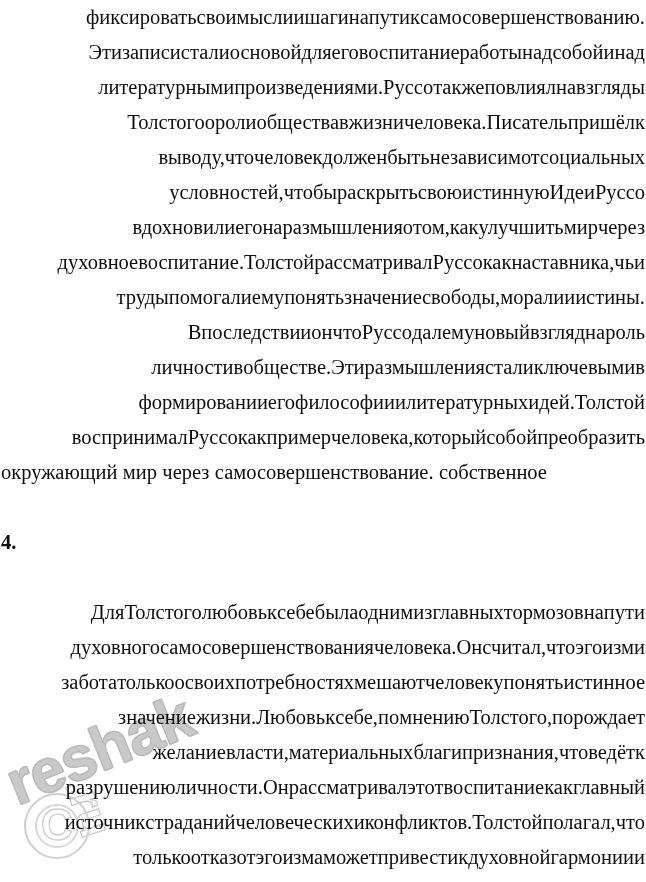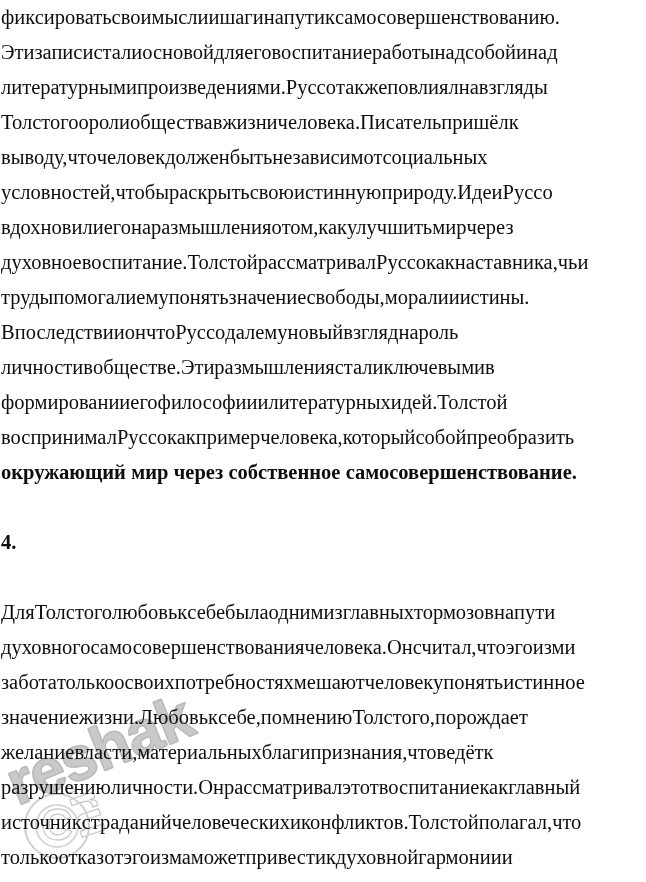--- a/index.html
+++ b/index.html
@@ -117,30 +117,29 @@
     height: 35px;
     line-height: 35px;
     font-size: 20.5px;
     white-space: nowrap;
     display: flex;
     width: 644px;
     padding-left: 1px;
   }
   
   .line.j {
-    justify-content: flex-start;
+    justify-content: flex-end;
     font-family: Liberation Serif, serif;
   }
   
   .line.last {
     justify-content: flex-start;
   }
   .line.last .w {
     margin-right: 0.26em;
-    font-weight: bold;
   }
   .line .w {
     display: inline-block;
   }
 
   .gap {
     height: 35px;
   }
 
   .numline {
@@ -221,21 +220,20 @@
         <span class="w">независим</span>
         <span class="w">от</span>
         <span class="w">социальных</span>
       </div>
       <div class="line j">
         <span class="w">условностей,</span>
         <span class="w">чтобы</span>
         <span class="w">раскрыть</span>
         <span class="w">свою</span>
         <span class="w">истинную</span>
-        <span class="w">природу.</span>
         <span class="w">Идеи</span>
         <span class="w">Руссо</span>
       </div>
       <div class="line j">
         <span class="w">вдохновили</span>
         <span class="w">его</span>
         <span class="w">на</span>
         <span class="w">размышления</span>
         <span class="w">о</span>
         <span class="w">том,</span>
@@ -303,22 +301,22 @@
         <span class="w">пример</span>
         <span class="w">человека,</span>
         <span class="w">который</span>
         <span class="w">собой</span>
         <span class="w">преобразить</span>
       </div>
       <div class="line last">
         <span class="w">окружающий</span>
         <span class="w">мир</span>
         <span class="w">через</span>
+        <span class="w">самосовершенствование.</span>
         <span class="w">собственное</span>
-        <span class="w">самосовершенствование.</span>
       </div>
       <div class="gap"></div>
       <div class="numline">4.</div>
       <div class="gap"></div>
       <div class="line j">
         <span class="w">Для</span>
         <span class="w">Толстого</span>
         <span class="w">любовь</span>
         <span class="w">к</span>
         <span class="w">себе</span>

